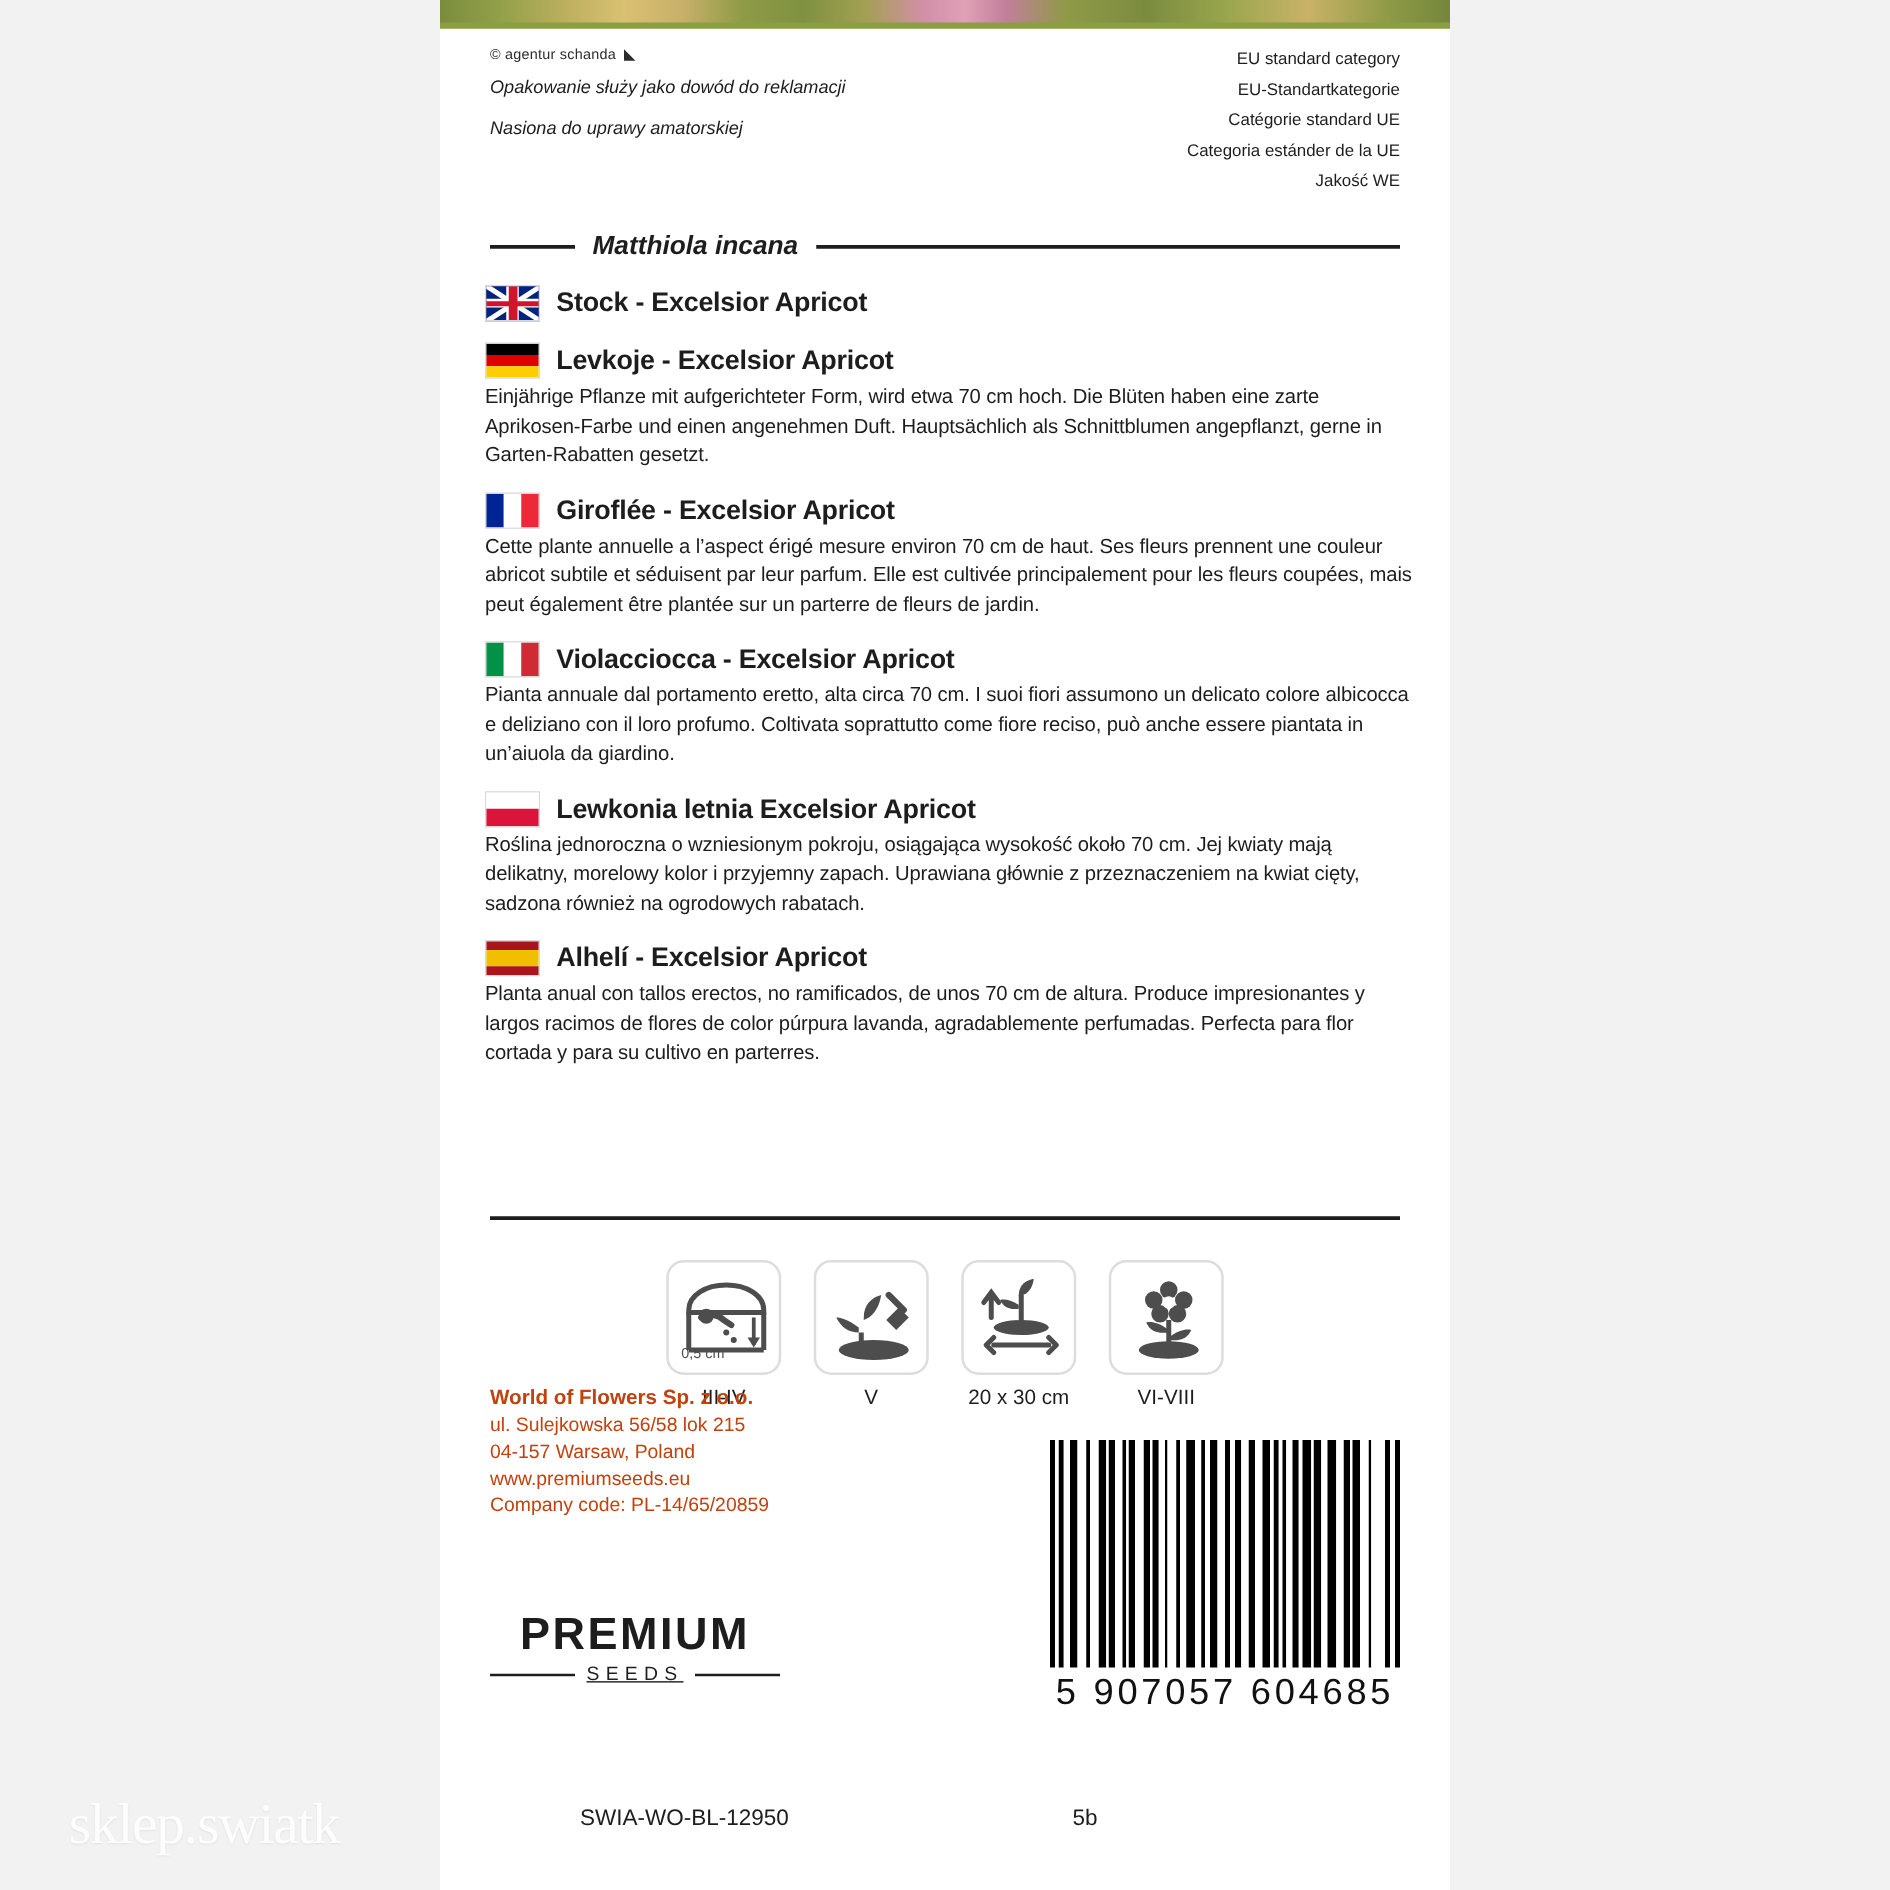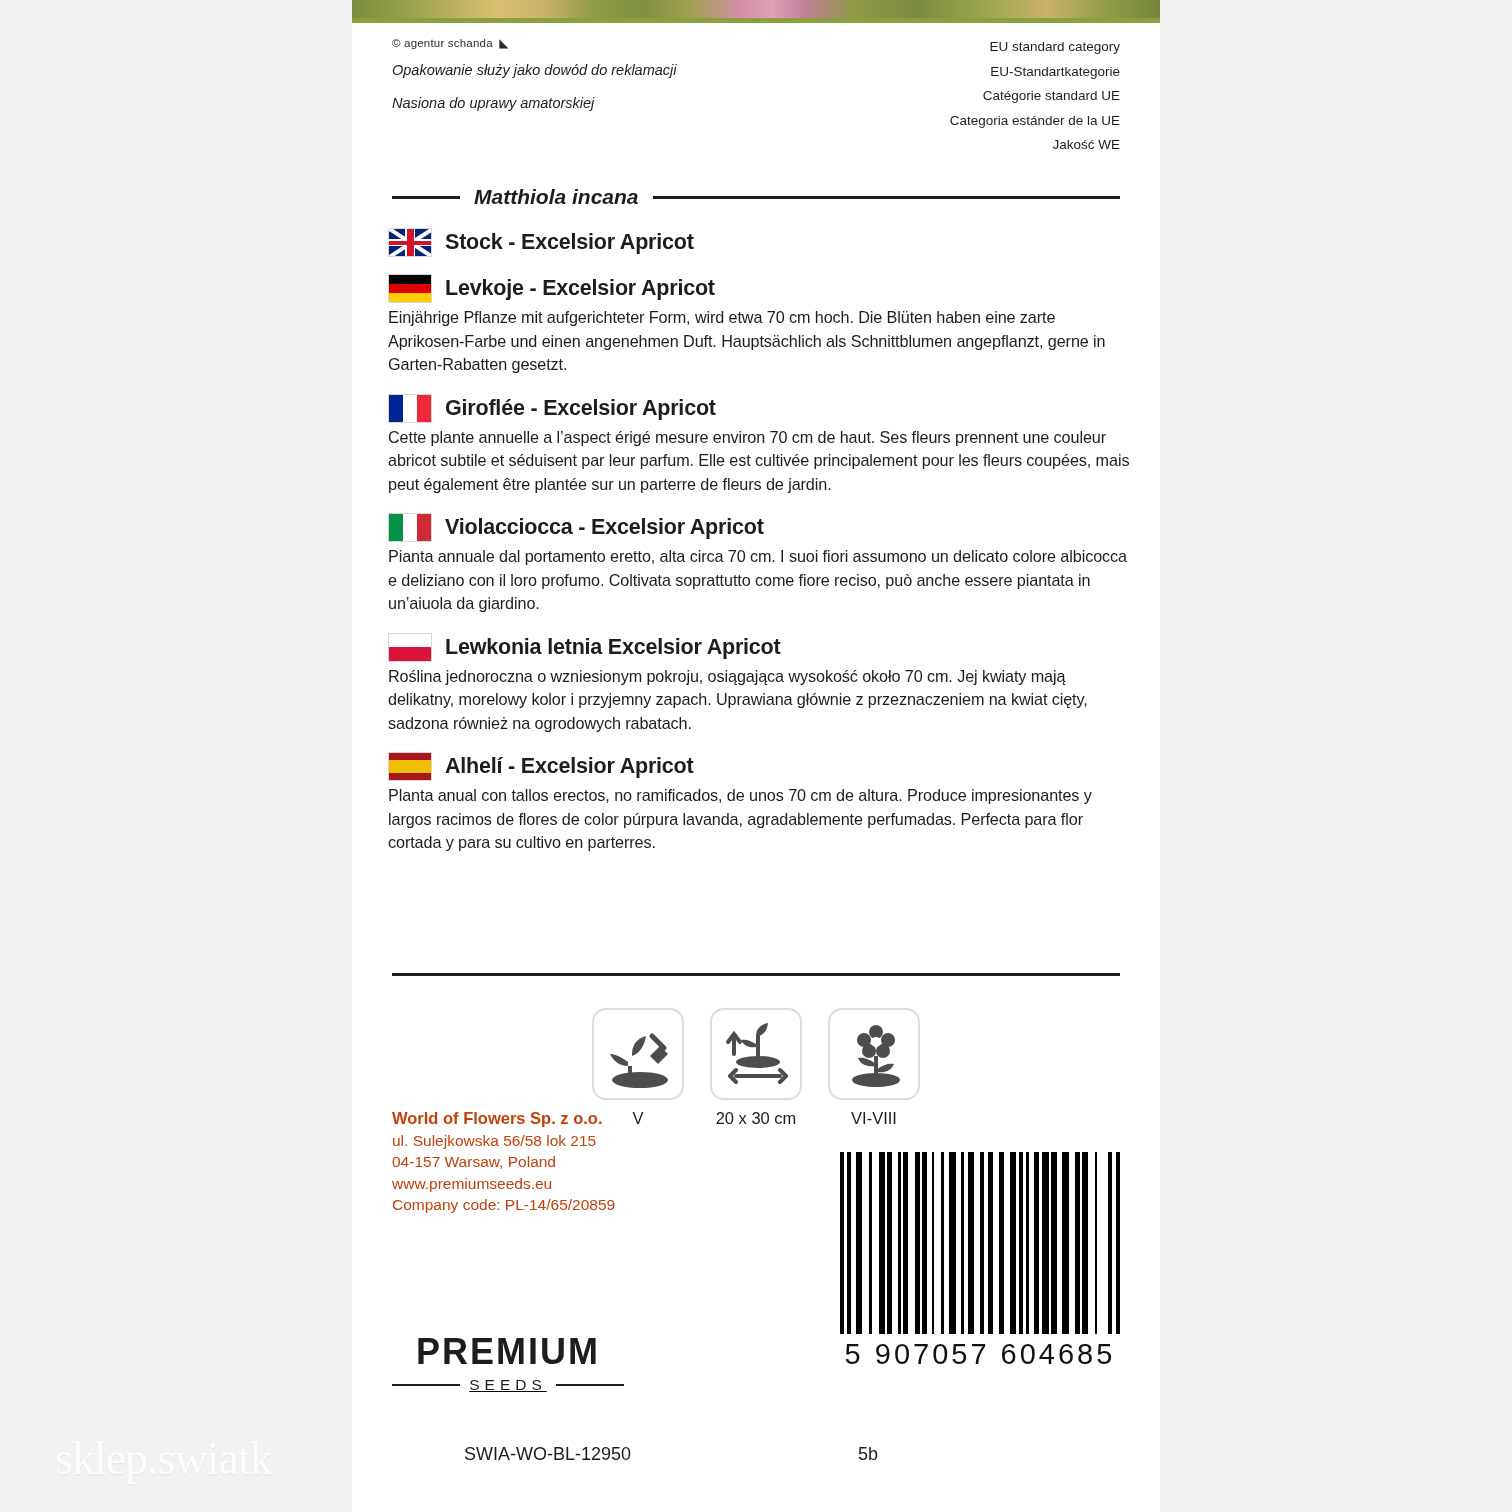--- a/index.html
+++ b/index.html
@@ -232,21 +232,20 @@
     color: #c2410c;
   }
   .company .name { font-weight: bold; font-size: 16.5px; }
   
   .logo {
     position: absolute;
     left: 40px;
     top: 1288px;
     width: 232px;
     text-align: center;
-    margin-top: 45px;
   }
   .logo-main {
     font-size: 36px;
     font-weight: bold;
     letter-spacing: 2px;
     color: #1d1d1d;
     line-height: 38px;
   }
   .logo-sub-row {
     display: flex;
@@ -421,20 +420,38 @@
         </div>
         <div class="lang-body">Planta anual con tallos erectos, no ramificados, de unos 70 cm de altura. Produce impresionantes y largos racimos de flores de color púrpura lavanda, agradablemente perfumadas. Perfecta para flor cortada y para su cultivo en parterres.</div>
       </div>
 
     </div>
 
     <div class="mid-rule"></div>
 
     <div class="icons">
 
+      <div class="icon-cell">
+        <div class="icon-box">
+          <svg viewBox="0 0 92 92" width="92" height="92" aria-hidden="true">
+            <path d="M16 38 C16 26, 30 18, 46 18 C62 18, 76 26, 76 38 L76 40 L16 40 Z" fill="none" stroke="#4d4d4d" stroke-width="4"></path>
+            <path d="M16 40 L16 70" stroke="#4d4d4d" stroke-width="4" fill="none"></path>
+            <path d="M76 40 L76 70" stroke="#4d4d4d" stroke-width="4" fill="none"></path>
+            <path d="M26 44 c6 -4 14 -2 18 2 l6 4" stroke="#4d4d4d" stroke-width="5" fill="none" stroke-linecap="round"></path>
+            <circle cx="30" cy="43" r="6" fill="#4d4d4d"></circle>
+            <circle cx="46" cy="56" r="2.4" fill="#4d4d4d"></circle>
+            <circle cx="52" cy="62" r="2.4" fill="#4d4d4d"></circle>
+            <path d="M68 44 L68 66" stroke="#4d4d4d" stroke-width="3"></path>
+            <path d="M63 60 L68 68 L73 60" fill="#4d4d4d"></path>
+            <path d="M16 70 L76 70" stroke="#4d4d4d" stroke-width="4"></path>
+          </svg>
+          <span class="depth-text">0,5 cm</span>
+        </div>
+        <div class="icon-label">III-IV</div>
+      </div>
 
       <div class="icon-cell">
         <div class="icon-box">
           <svg viewBox="0 0 92 92" width="92" height="92" aria-hidden="true">
             <path d="M34 52 C26 46, 20 44, 16 44 C20 52, 26 56, 34 56 Z" fill="#4d4d4d"></path>
             <path d="M38 44 C38 34, 44 28, 52 26 C50 38, 44 44, 38 46 Z" fill="#4d4d4d"></path>
             <path d="M36 56 L36 68" stroke="#4d4d4d" stroke-width="4"></path>
             <path d="M58 26 L70 38" stroke="#4d4d4d" stroke-width="5" stroke-linecap="round"></path>
             <path d="M56 46 l10 -10 l8 8 l-10 10 z" fill="#4d4d4d"></path>
             <ellipse cx="46" cy="70" rx="28" ry="8" fill="#4d4d4d"></ellipse>

